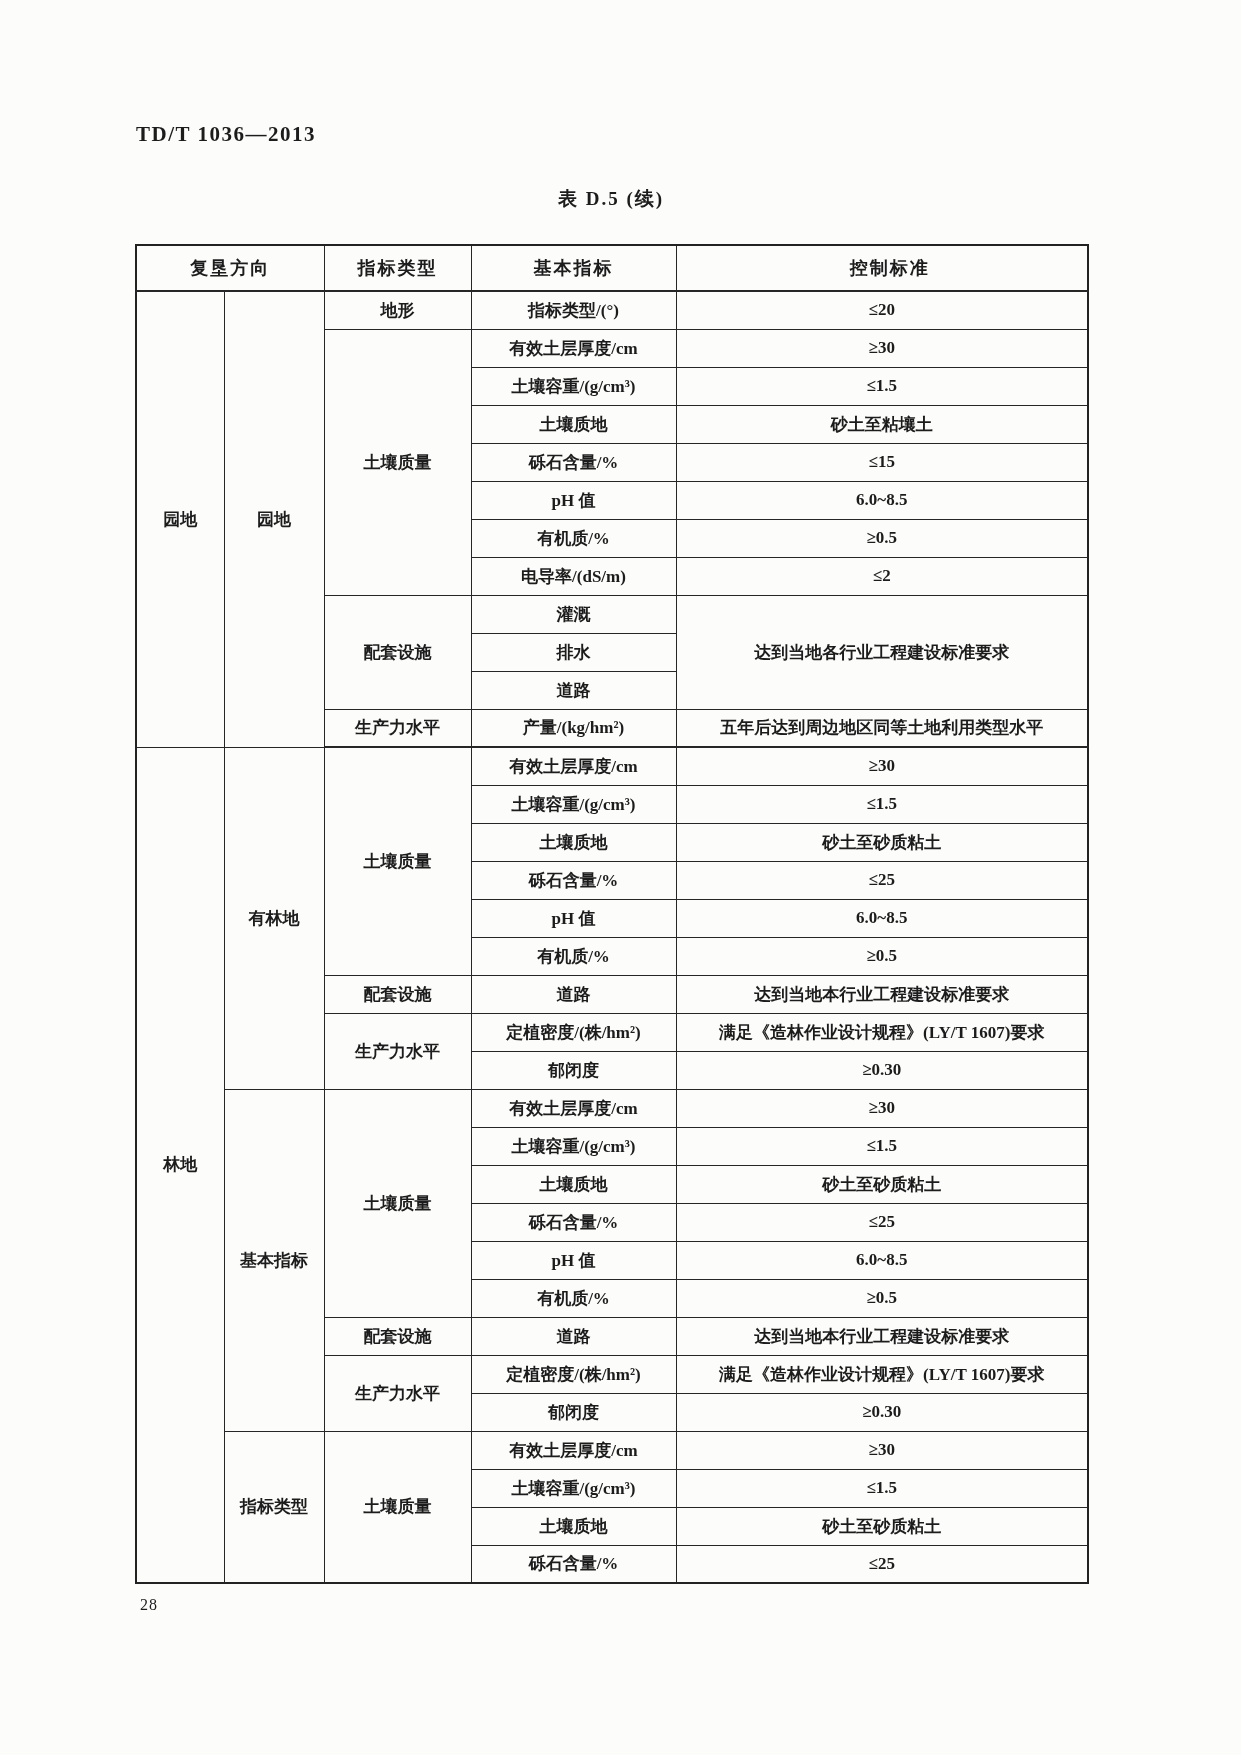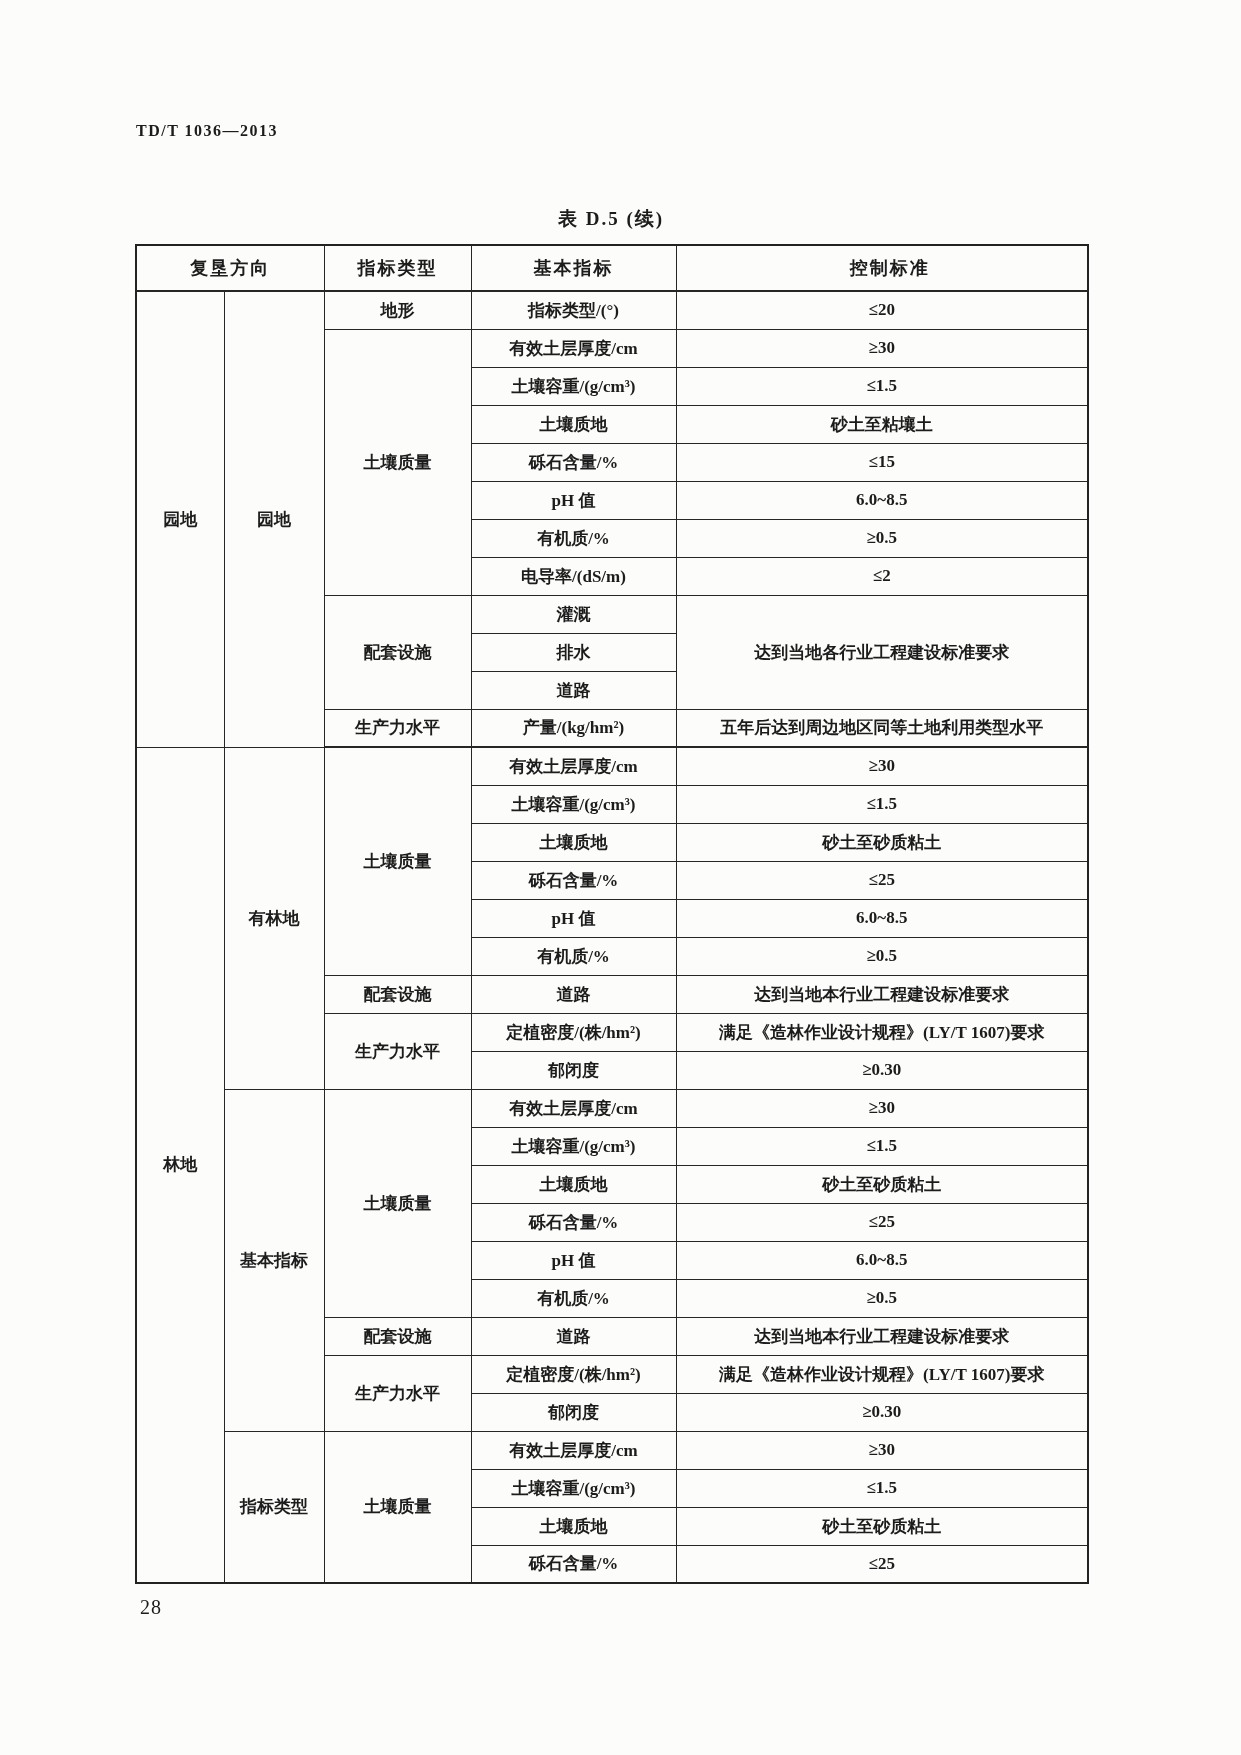--- a/index.html
+++ b/index.html
@@ -5,25 +5,25 @@
   * { margin:0; padding:0; box-sizing:border-box; }
   html,body { width:1241px; height:1755px; }
   body {
     position:relative;
     background:#fcfcfa;
     color:#1c1c1c;
     font-family:"Liberation Serif","DejaVu Serif",serif;
   }
   .doc-code {
     position:absolute; left:136px; top:122px;
-    font-size:16px; font-weight:bold; letter-spacing:1.5px;
+    font-size:21px; font-weight:bold; letter-spacing:1.5px;
   }
   .table-title {
     position:absolute; left:135px; top:186px; width:952px;
-    text-align:center; font-size:19px; font-weight:bold; letter-spacing:2px;margin-top:20px;
+    text-align:center; font-size:19px; font-weight:bold; letter-spacing:2px;
   }
   table.std {
     position:absolute; left:135px; top:244px;
     width:952px; table-layout:fixed;
     border-collapse:collapse;
     border:2px solid #222;
   }
   table.std th, table.std td {
     border:1px solid #262626;
     text-align:center; vertical-align:middle;
@@ -31,21 +31,21 @@
     padding:0 4px;
     overflow:hidden;
   }
   table.std thead tr { height:46px; }
   table.std tbody tr { height:38px; }
   table.std thead th { font-size:18px; font-weight:bold; border-bottom-width:2px; letter-spacing:2px;font-family:Liberation Mono, monospace; }
   th.spread { letter-spacing:16px; text-indent:16px; }
   tr.sec-end td { border-bottom-width:2px; }
   .page-number {
     position:absolute; left:140px; top:1596px;
-    font-size:20px; letter-spacing:1px;
+    font-size:16px; letter-spacing:1px;
   }
 </style>
 </head>
 <body>
 
 <div class="doc-code">TD/T 1036—2013</div>
 <div class="table-title">表 D.5 (续)</div>
 
 <table class="std">
   <colgroup>

